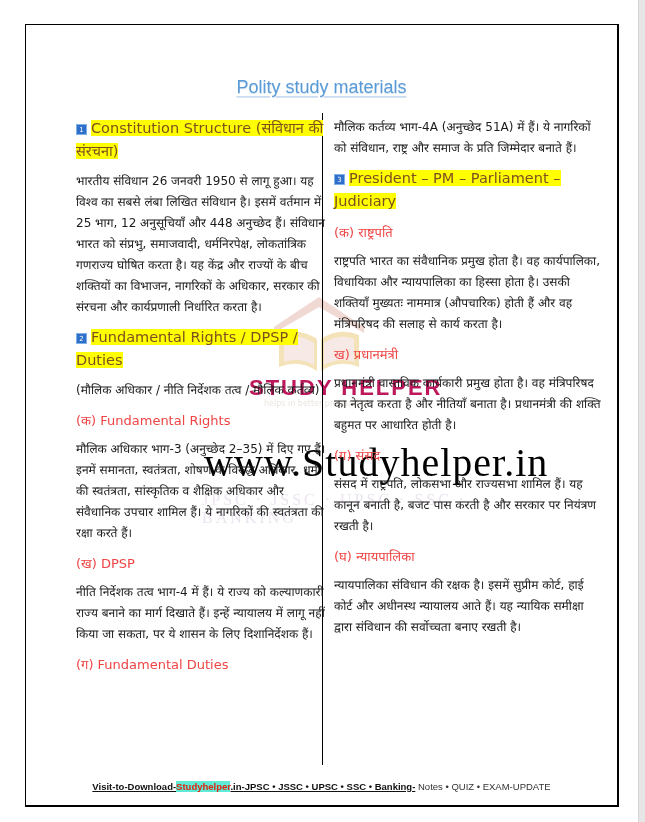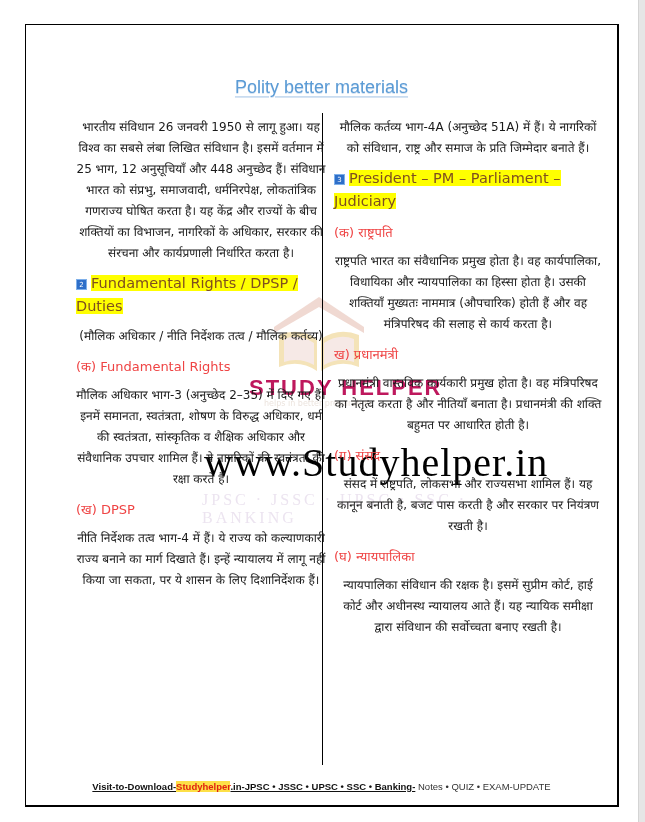--- a/index.html
+++ b/index.html
@@ -25,27 +25,27 @@
     text-shadow:0 1px 0 #d6e4f3;
   }
   .col { position:absolute; top:92px; font-size:12px; line-height:21px; }
   .col-left { left:50px; width:250px; }
   .col-right { left:308px; width:268px; }
   .divider { position:absolute; left:296px; top:88px; width:1px; height:652px; background:#000; }
   .h-main { font-size:14.5px; line-height:23px; color:#7f4f1f; margin:0 0 8px 0; }
   .h-main .hl { background:#ffff00; }
   .num-icon { display:inline-block; width:11px; height:11px; background:#2e6fc9; border:1px solid #7fb0ea; color:#fff; font-size:7px; line-height:11px; text-align:center; vertical-align:1px; margin-right:4px; box-sizing:border-box; }
   .h-sub { font-size:13px; line-height:20px; color:#ef4444; margin:10px 0 8px 0; }
-  p.body { margin:0 0 8px 0;text-align:center; }
+  p.body { margin:0 0 8px 0; }
   .footer {
     position:absolute; left:0; right:0; top:756px; text-align:center; font-size:9.5px; color:#111;
     font-family:"Liberation Sans",sans-serif;
   }
   .footer b { font-weight:bold;text-decoration:underline; }
-  .footer .brand { background:#fde047; color:#e0220f; font-weight:bold; }
+  .footer .brand { background:#5eead4; color:#e0220f; font-weight:bold; }
   .footer .light { color:#333; }
 </style>
 </head>
 <body>
 
 <div class="scroll-strip"></div>
 
 <div class="page">
 
   <div class="watermark">
@@ -55,38 +55,42 @@
       <path d="M105 48 Q85 40 67 52 L67 84 Q85 72 105 80 Z" fill="#f4e3b8"></path>
       <path d="M30 52 Q45 46 60 56 L60 78 Q45 70 30 75 Z" fill="#f6e9e6"></path>
       <path d="M100 52 Q85 46 70 56 L70 78 Q85 70 100 75 Z" fill="#f6e9e6"></path>
     </svg>
     <div class="wm-study">STUDY HELPER</div>
     <div class="wm-tag">helps in better preparation</div>
     <div class="wm-url">www.Studyhelper.in</div>
     <div class="wm-exams">JPSC · JSSC · UPSC · SSC · BANKING</div>
   </div>
 
-  <div class="title">Polity  better materials</div>
+  <div class="title">Polity  study materials</div>
 
   <div class="divider"></div>
 
   <div class="col col-left">
+    <div class="h-main">
+      <span class="num-icon">1</span><span class="hl">Constitution Structure (संविधान की संरचना)</span>
+    </div>
     <p class="body">भारतीय संविधान 26 जनवरी 1950 से लागू हुआ। यह विश्व का सबसे लंबा लिखित संविधान है। इसमें वर्तमान में 25 भाग, 12 अनुसूचियाँ और 448 अनुच्छेद हैं। संविधान भारत को संप्रभु, समाजवादी, धर्मनिरपेक्ष, लोकतांत्रिक गणराज्य घोषित करता है। यह केंद्र और राज्यों के बीच शक्तियों का विभाजन, नागरिकों के अधिकार, सरकार की संरचना और कार्यप्रणाली निर्धारित करता है।</p>
 
     <div class="h-main">
       <span class="num-icon">2</span><span class="hl">Fundamental Rights / DPSP / Duties</span>
     </div>
     <p class="body">(मौलिक अधिकार / नीति निर्देशक तत्व / मौलिक कर्तव्य)</p>
 
     <div class="h-sub">(क) Fundamental Rights</div>
     <p class="body">मौलिक अधिकार भाग-3 (अनुच्छेद 2–35) में दिए गए हैं। इनमें समानता, स्वतंत्रता, शोषण के विरुद्ध अधिकार, धर्म की स्वतंत्रता, सांस्कृतिक व शैक्षिक अधिकार और संवैधानिक उपचार शामिल हैं। ये नागरिकों की स्वतंत्रता की रक्षा करते हैं।</p>
 
     <div class="h-sub">(ख) DPSP</div>
     <p class="body">नीति निर्देशक तत्व भाग-4 में हैं। ये राज्य को कल्याणकारी राज्य बनाने का मार्ग दिखाते हैं। इन्हें न्यायालय में लागू नहीं किया जा सकता, पर ये शासन के लिए दिशानिर्देशक हैं।</p>
 
+    <div class="h-sub">(ग) Fundamental Duties</div>
   </div>
 
   <div class="col col-right">
     <p class="body">मौलिक कर्तव्य भाग-4A (अनुच्छेद 51A) में हैं। ये नागरिकों को संविधान, राष्ट्र और समाज के प्रति जिम्मेदार बनाते हैं।</p>
 
     <div class="h-main">
       <span class="num-icon">3</span><span class="hl">President – PM – Parliament – Judiciary</span>
     </div>
 
     <div class="h-sub">(क) राष्ट्रपति</div>

